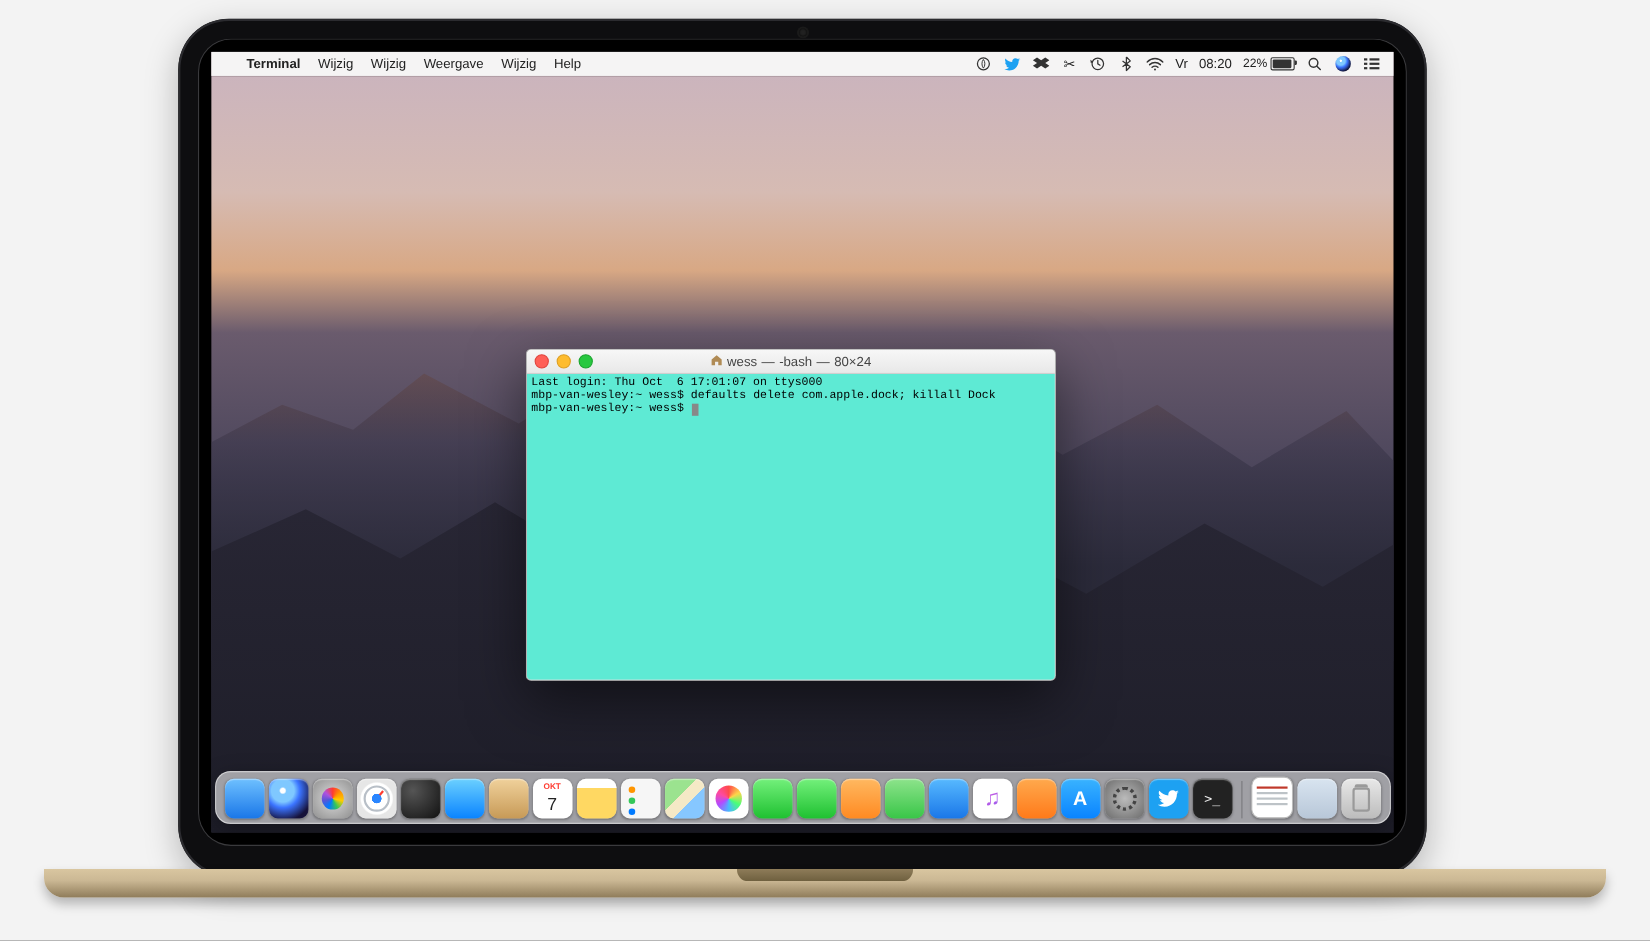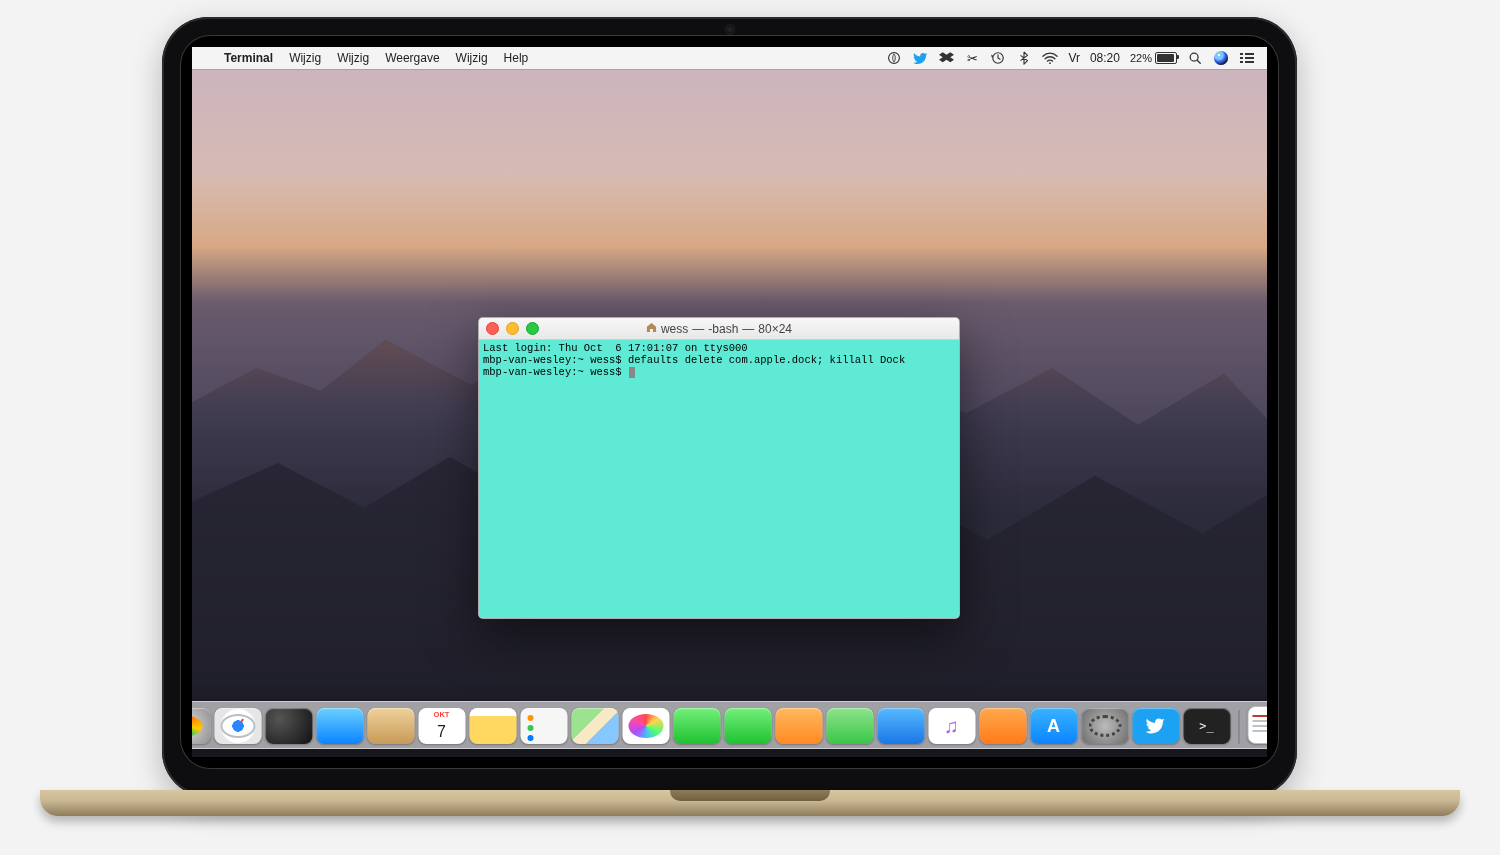--- a/index.html
+++ b/index.html
@@ -115,21 +115,21 @@
 
   
   .dock{
     position:absolute;left:50%;bottom:8px;transform:translateX(-50%);
     background:rgba(230,230,232,.65);
     border:1px solid rgba(255,255,255,.5);
     border-radius:14px;padding:4px 8px;display:flex;align-items:flex-end;gap:4px;
     box-shadow:0 6px 20px rgba(0,0,0,.35);
   }
   .dockitem{
-    width:47px;height:36px;border-radius:8px;display:flex;align-items:center;justify-content:center;
+    width:36px;height:36px;border-radius:8px;display:flex;align-items:center;justify-content:center;
     font-size:16px;color:#fff;box-shadow:inset 0 1px 1px rgba(255,255,255,.4),0 1px 2px rgba(0,0,0,.25);
     position:relative;
   }
   .dock .sep{width:1px;height:34px;margin:0 4px;background:rgba(0,0,0,.25)}
   
   .finder{background:linear-gradient(#6ec0ff,#1a77e8)}
   .siri{background:radial-gradient(circle at 35% 30%,#fff 0 6%,#7fc8ff 10% 30%,#3b74ff 45%,#16123a 80%)}
   .launchpad{background:radial-gradient(circle,#dcdcdc,#8f8f8f)}
   .launchpad::after{content:"";position:absolute;inset:8px;border-radius:50%;background:conic-gradient(#ff3b30,#ff9500,#ffcc00,#34c759,#007aff,#5856d6,#af52de,#ff3b30)}
   .safari{background:radial-gradient(circle,#fff 0 55%,#e6e6e6 60%)}

